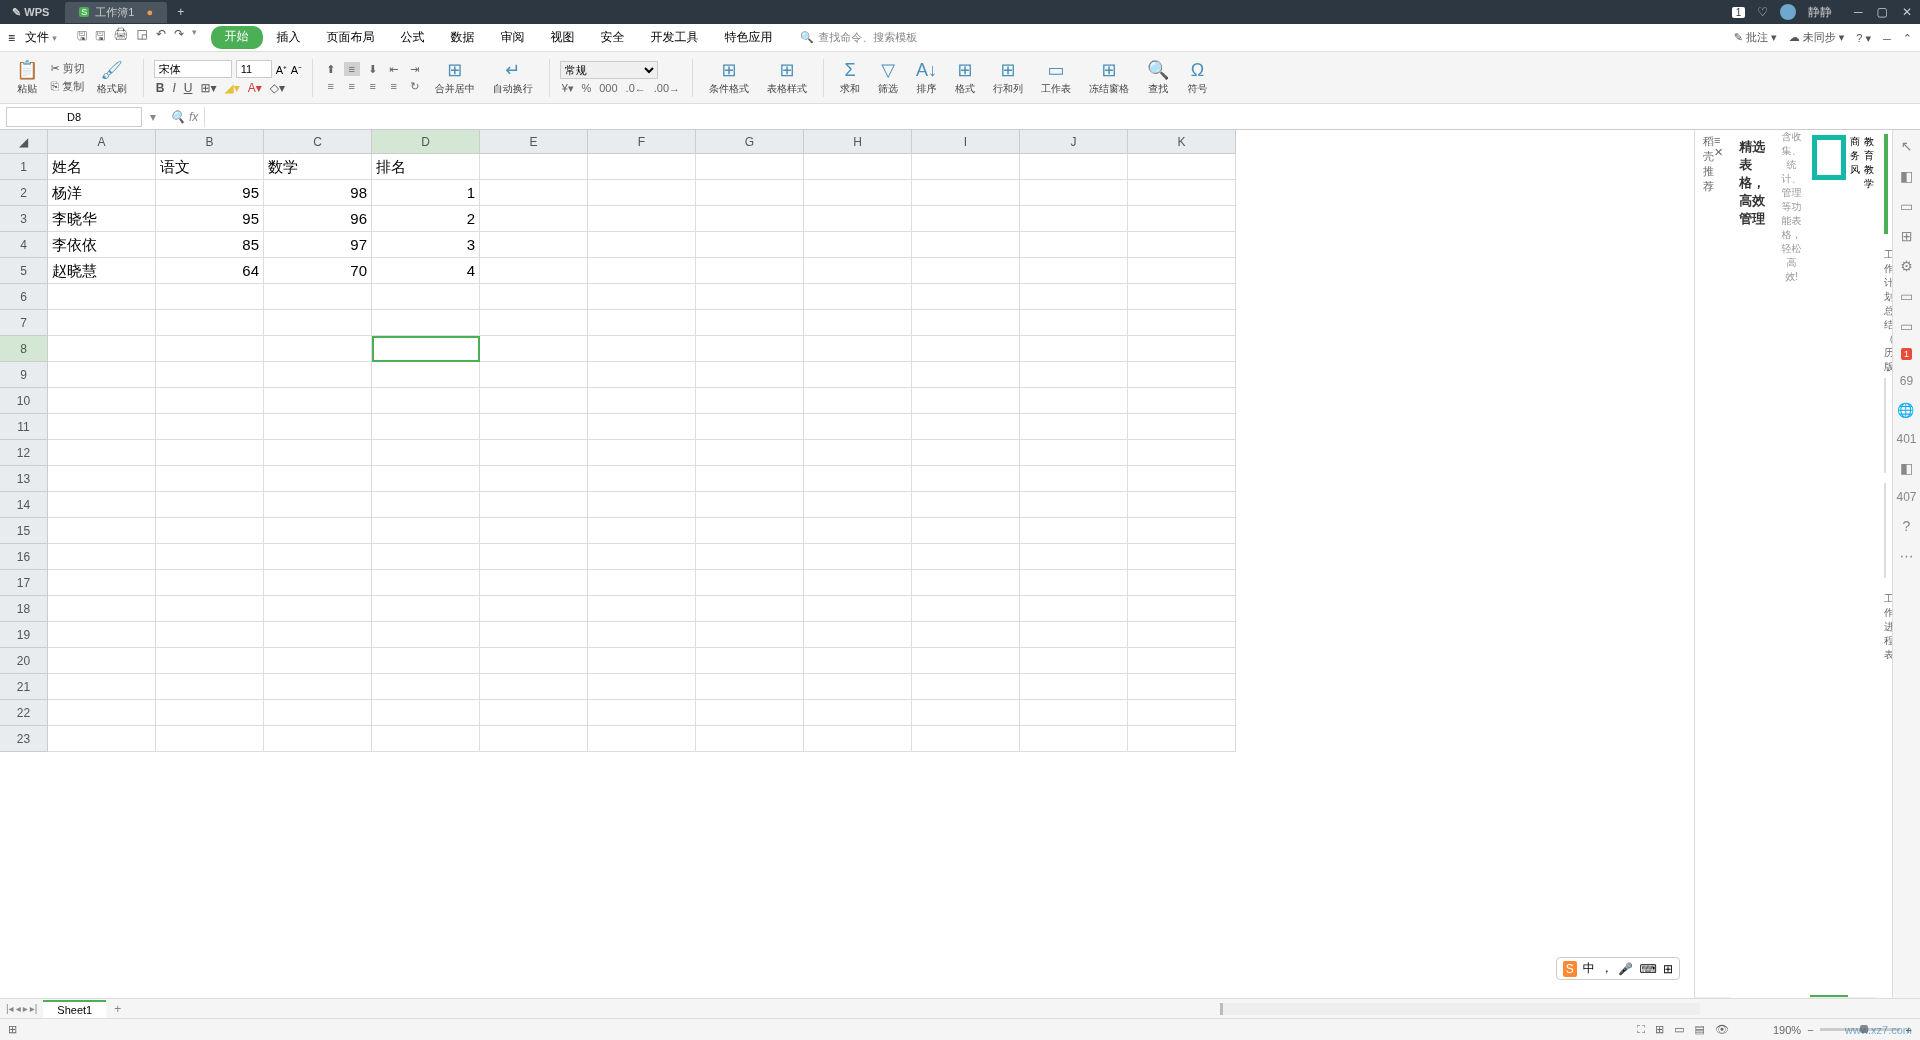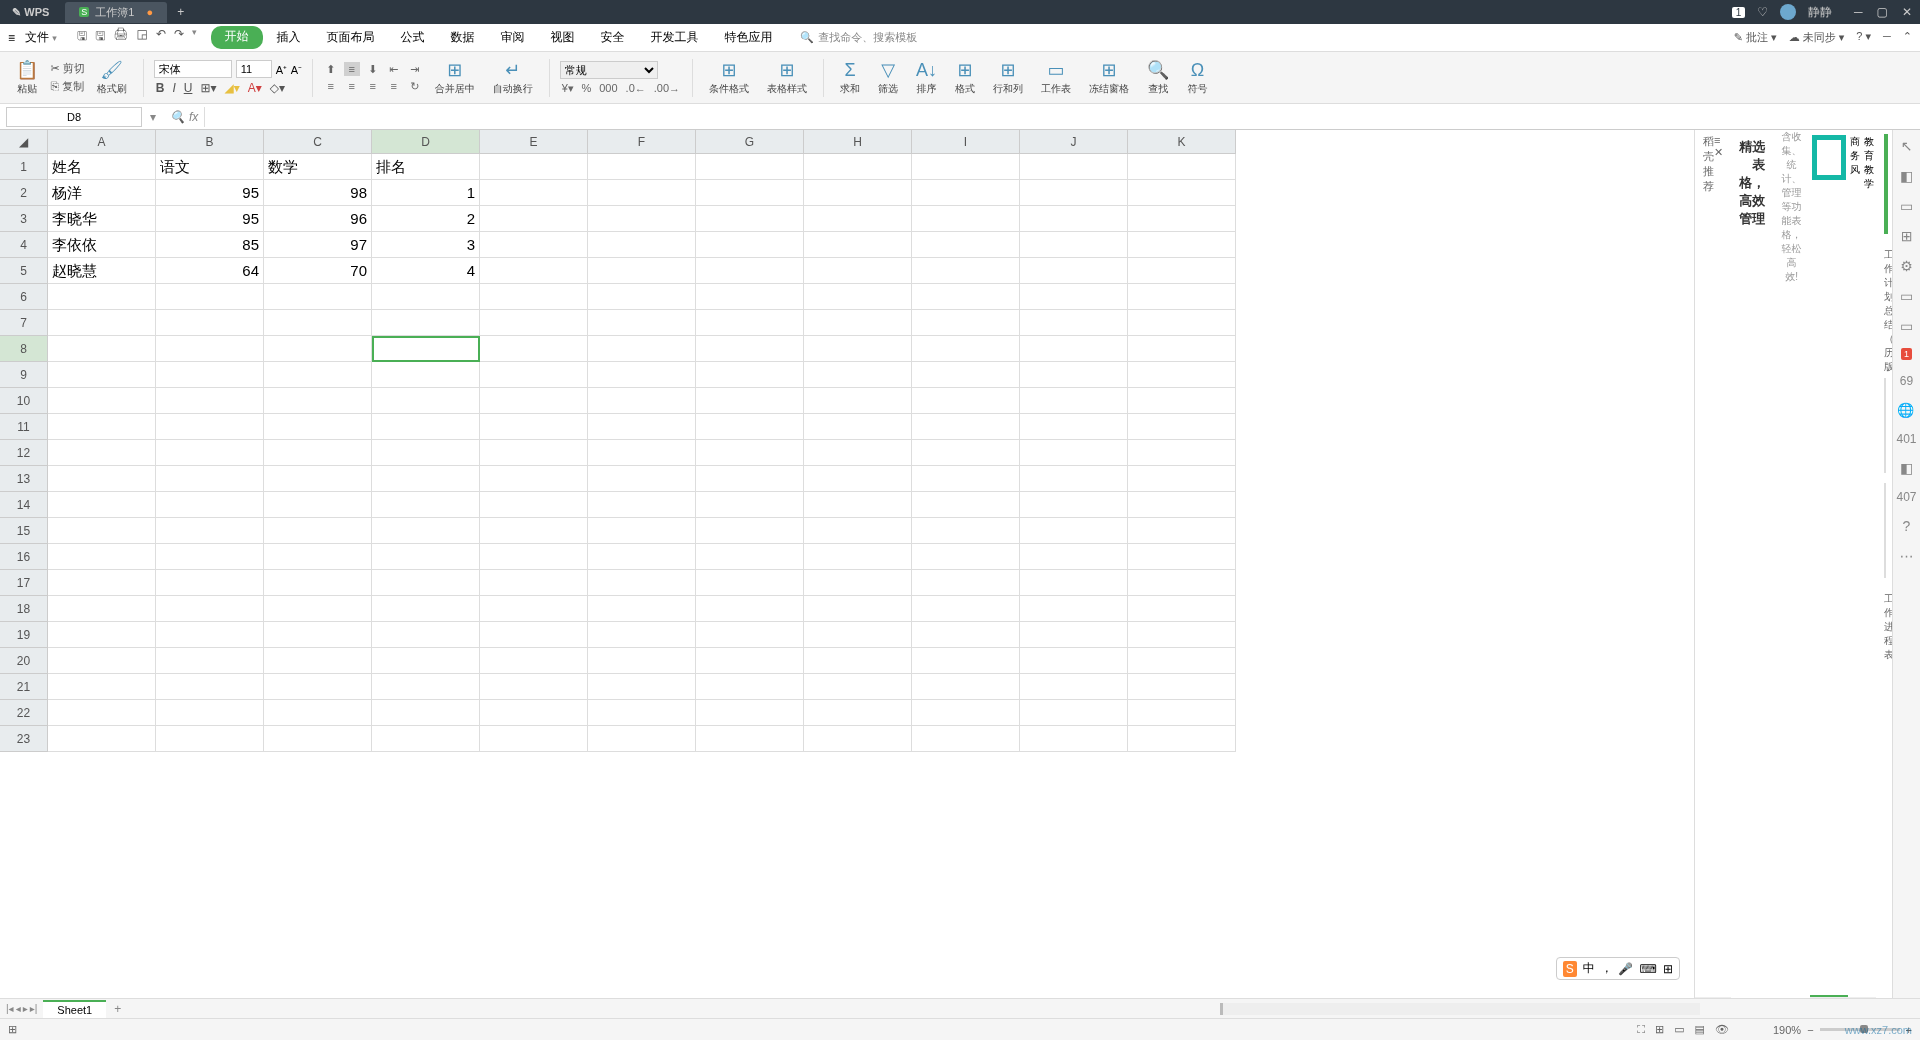--- a/index.html
+++ b/index.html
@@ -22,21 +22,21 @@
 .menubar { height: 28px; background: #fff; border-bottom: 1px solid #ddd; display: flex; align-items: center; padding: 0 8px; gap: 4px; }
 .menubar .hamburger { cursor: pointer; }
 .menubar .file-menu { font-size: 12px; padding: 2px 6px; cursor: pointer; }
 .menubar .dd { font-size: 9px; color: #888; }
 .menubar .qat { display: flex; gap: 8px; padding: 0 10px; color: #555; }
 .menubar .qat span { cursor: pointer; }
 .menubar .tabs { display: flex; gap: 2px; }
 .menubar .rtab { padding: 3px 12px; font-size: 12px; cursor: pointer; }
 .menubar .rtab.active { background: #4aaf55; color: #fff; border-radius: 10px; padding: 2px 14px; }
 .menubar .search { display: flex; align-items: center; gap: 4px; padding-left: 12px; color: #888; font-size: 11px; }
-.menubar .right { margin-left: auto; display: flex; gap: 12px; align-items: flex-start; color: #555; font-size: 11px; }
+.menubar .right { margin-left: auto; display: flex; gap: 12px; align-items: flex-end; color: #555; font-size: 11px; }
 .menubar .right span { cursor: pointer; }
 
 
 .ribbon { height: 52px; background: #f5f5f5; border-bottom: 1px solid #ddd; display: flex; align-items: center; padding: 0 10px; gap: 6px; }
 .ribbon .grp { display: flex; flex-direction: column; align-items: center; padding: 2px 6px; font-size: 11px; color: #444; }
 .ribbon .grp .icn { font-size: 18px; color: #4a90b8; }
 .ribbon .grp .lbl { font-size: 10px; margin-top: 1px; }
 .ribbon .sep { width: 1px; height: 38px; background: #ddd; margin: 0 4px; }
 .ribbon .small-grp { display: flex; flex-direction: column; gap: 3px; }
 .ribbon .small-grp .row { display: flex; gap: 6px; align-items: center; font-size: 11px; color: #555; }
@@ -72,21 +72,21 @@
 .rowhdr { background: #e8ecee; border-right: 1px solid #ccc; border-bottom: 1px solid #ccc; text-align: center; font-size: 12px; height: 26px; line-height: 26px; color: #555; }
 .rowhdr.active { background: #d4e6d4; }
 .cell { border-right: 1px solid #ddd; border-bottom: 1px solid #ddd; height: 26px; padding: 0 4px; font-size: 15px; line-height: 26px; overflow: hidden; white-space: nowrap; }
 .cell.txt { text-align: left; }
 .cell.num { text-align: right; }
 .cell.selected { outline: 2px solid #4aaf55; outline-offset: -2px; }
 
 
 .rpanel { width: 198px; background: #fff; border-left: 1px solid #ddd; display: flex; font-size: 11px; }
 .rpanel .phdr { padding: 4px 8px; border-bottom: 1px solid #eee; display: flex; justify-content: space-between; color: #666; }
-.rpanel .ptitle { padding: 8px; text-align: right; font-size: 13px; font-weight: bold; color: #333; }
+.rpanel .ptitle { padding: 8px; text-align: left; font-size: 13px; font-weight: bold; color: #333; }
 .rpanel .psub { padding: 0 8px 8px; text-align: center; font-size: 10px; color: #999; }
 .rpanel .ptabs { display: flex; border-bottom: 1px solid #eee; }
 .rpanel .ptab { flex: 1; text-align: center; padding: 5px 2px; font-size: 10px; cursor: pointer; }
 .rpanel .ptab.active { border-bottom: 2px solid #4aaf55; }
 .rpanel .ptab input { width: 100%; border: 5px solid #14b8a6; font-size: 10px; padding: 12px; }
 .rpanel .chips { display: flex; flex-wrap: wrap; gap: 4px; padding: 6px; }
 .rpanel .chip { background: #f0f0f0; padding: 3px 7px; font-size: 10px; border-radius: 2px; cursor: pointer; }
 .rpanel .chip.sel { background: #e0e8e0; }
 .rpanel .templates { flex: 1; overflow-y: auto; padding: 4px 8px; }
 .rpanel .tmpl { margin-bottom: 10px; }

